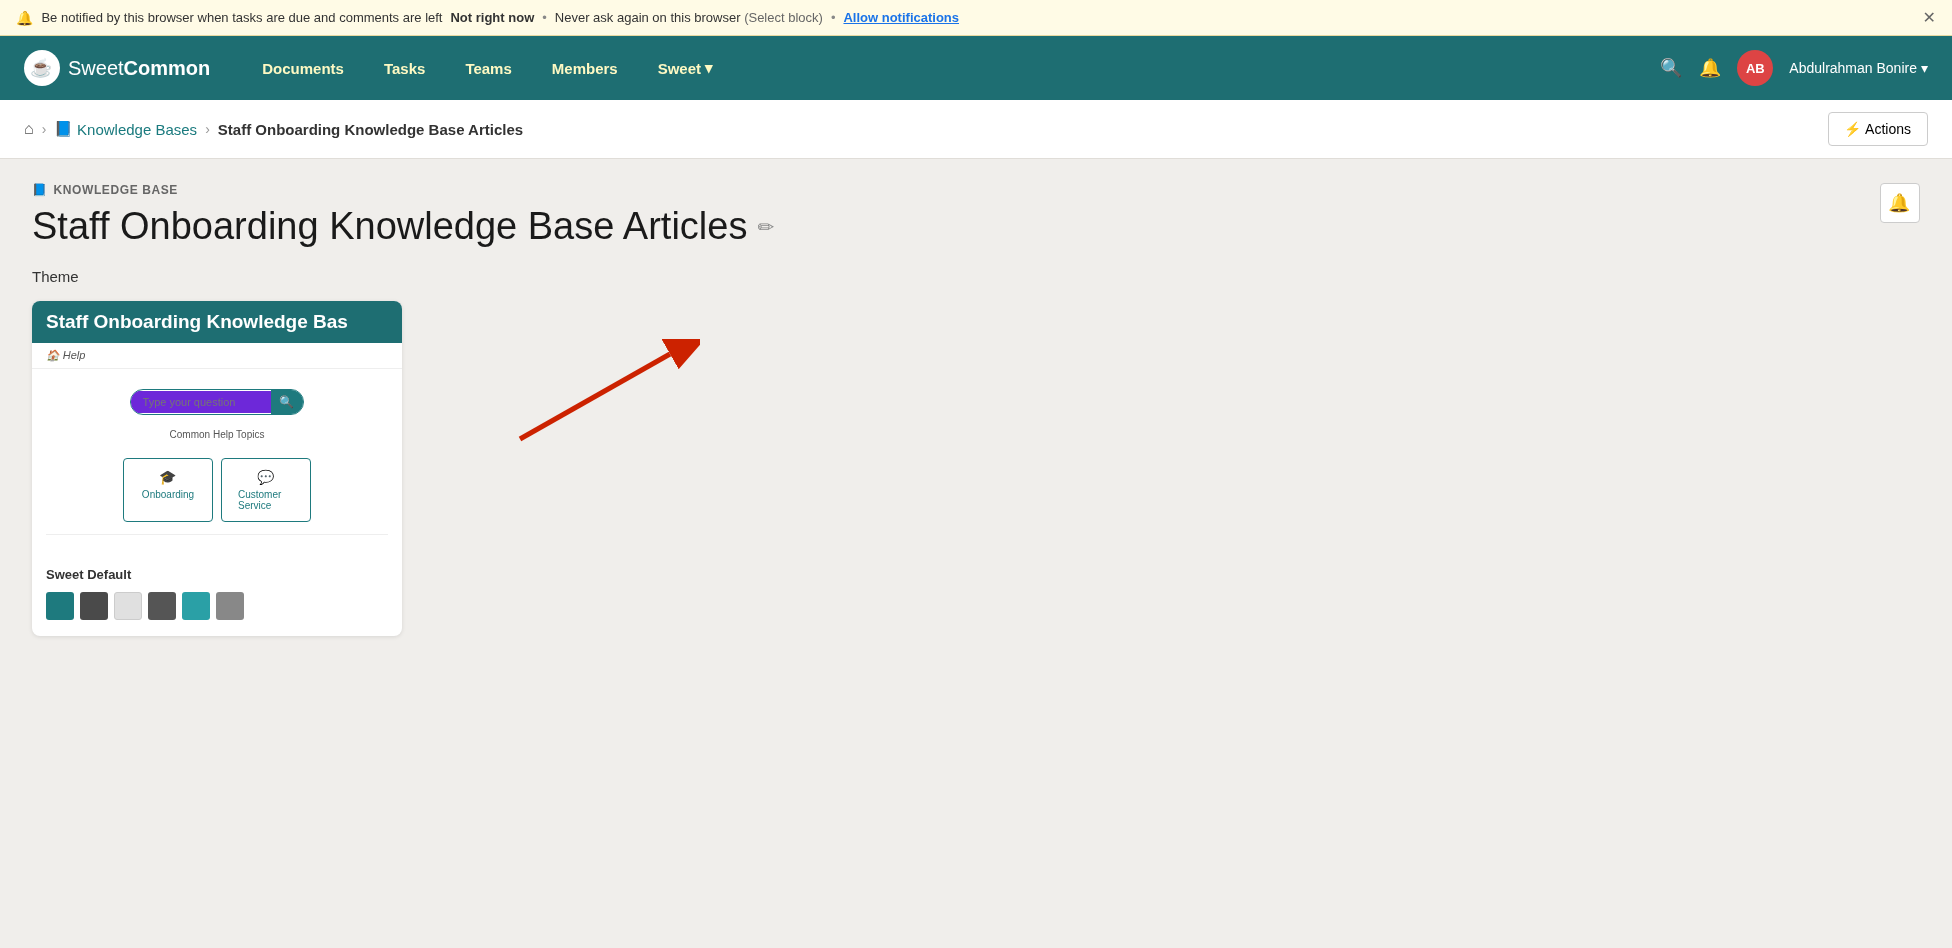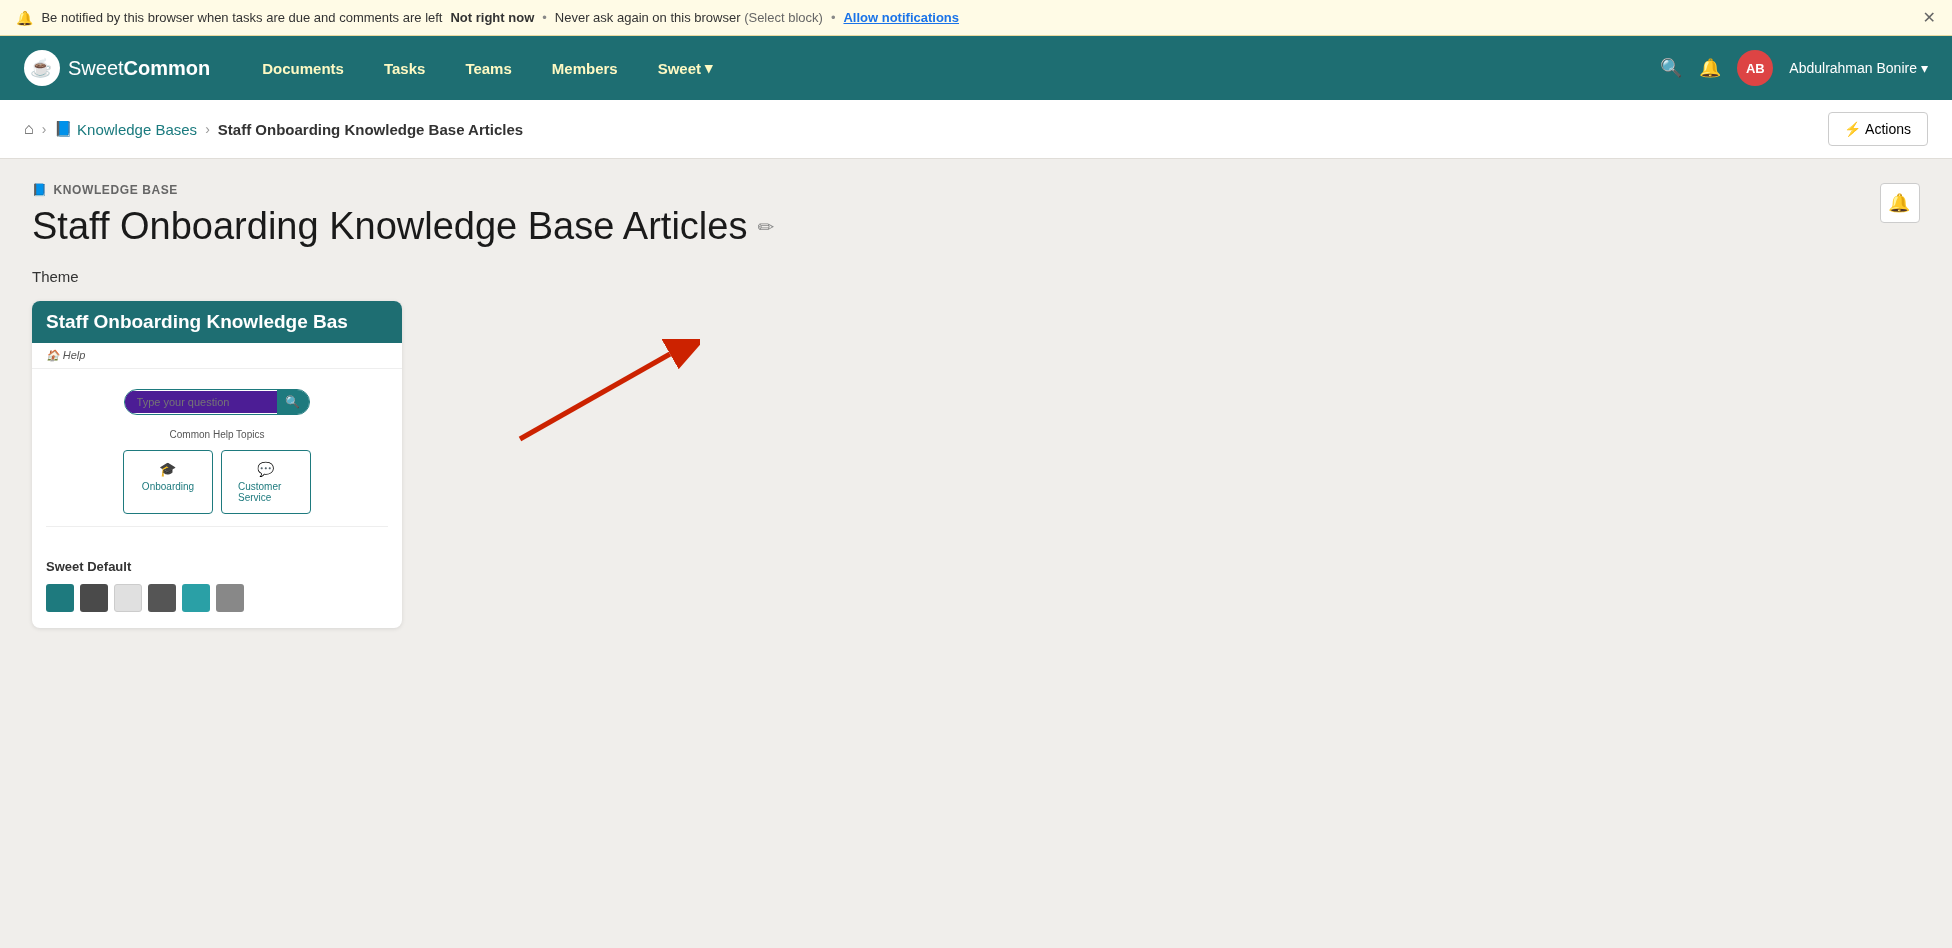--- a/index.html
+++ b/index.html
@@ -242,35 +242,35 @@
       border-radius: 20px;
       overflow: hidden;
       margin-bottom: 14px;
     }
     .theme-search-input {
       border: none;
       outline: none;
       padding: 5px 12px;
       font-size: 11px;
       color: #aaa;
-      width: 152px;
-      background: #4c1d95;
+      width: 140px;
+      background: #6d28d9;
     }
     .theme-search-btn {
       background: #1e7a7e;
       border: none;
       padding: 5px 9px;
       color: #fff;
       font-size: 12px;
       cursor: pointer;
     }
     .common-topics-label {
       font-size: 10px;
       color: #555;
-      margin-bottom: 10px;
+      margin-bottom: 18px;
     }
     .topics-grid {
       display: flex;
       gap: 8px;
     }
     .topic-item {
       border: 1px solid #1e7a7e;
       border-radius: 4px;
       padding: 10px 16px;
       display: flex;

